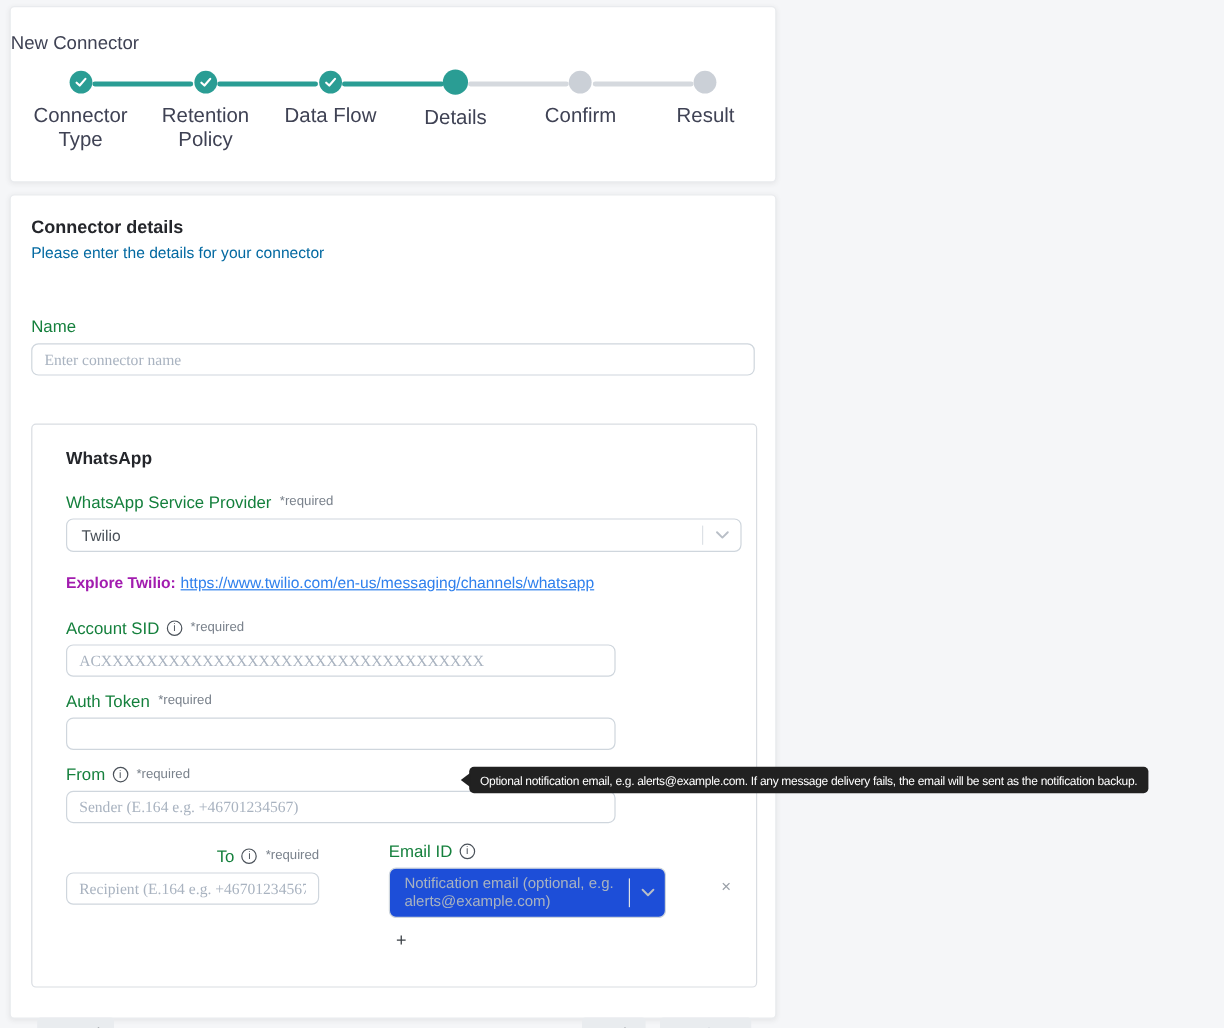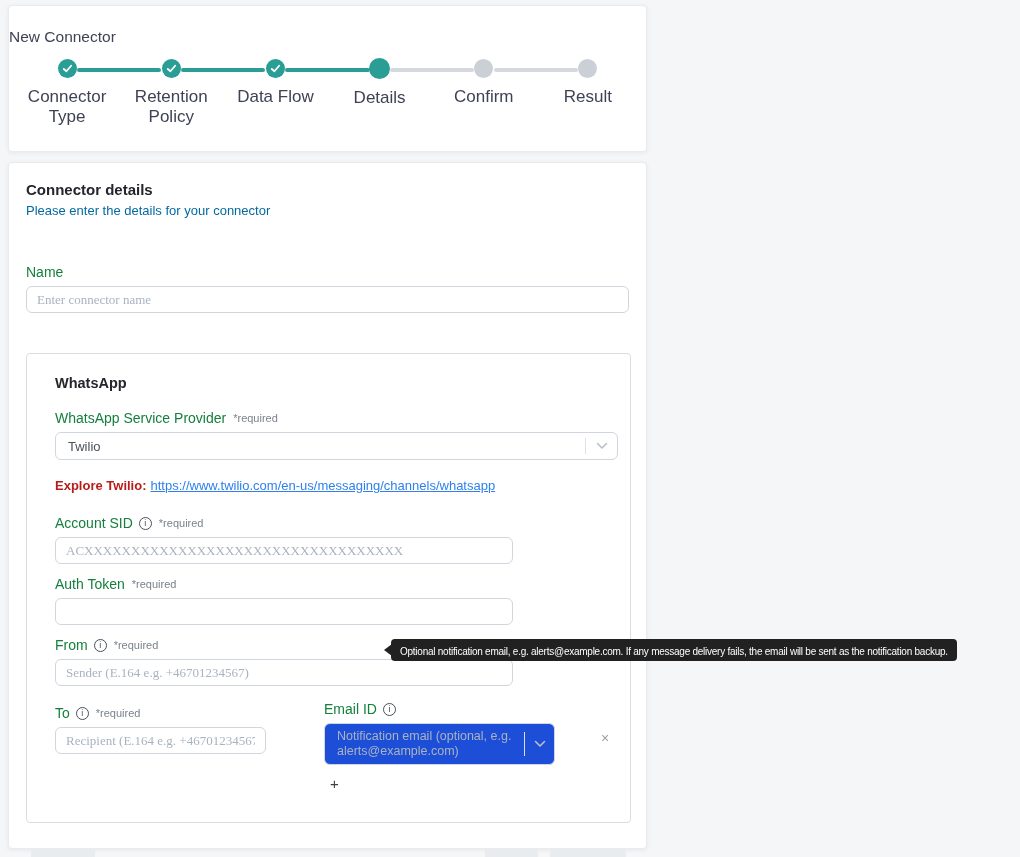--- a/index.html
+++ b/index.html
@@ -66,21 +66,21 @@
     display:flex; align-items:center; padding:0 44px 0 12px;
     font-size:13px; color:#4a5159; cursor:pointer;
   }
   .select-arrow-zone {
     position:absolute; right:0; top:0; bottom:0; width:32px;
     display:flex; align-items:center; justify-content:center;
     border-left:1px solid #dde1e6; margin:5px 0; 
   }
   .select-box .select-arrow-zone { margin:5px 0; }
   .explore-row { margin-top:18px; font-size:13px; }
-  .explore-label { font-weight:bold; color:#b91c1c; }
+  .explore-label { font-weight:bold; color:#a21caf; }
   .explore-link { color:#2f80ed; text-decoration:underline; margin-left:4px; }
   .mid-input { width:458px; }
   .row-two { display:flex; margin-top:19px; }
   .col-to { width:211px; }
   .col-email { margin-left:58px; width:280px; position:relative; }
   .to-input { width:211px; }
   .email-select {
     position:relative; margin-top:6px; width:231px; height:42px;
     border:1px solid #cfd6dd; border-radius:6px; background:#1d4ed8;
     padding:5px 38px 5px 12px; font-size:12.5px; line-height:15px;
@@ -218,21 +218,21 @@
 
     <div class="label-row" style="margin-top:12px;">
       <span class="field-label">From</span>
       <span class="info-icon">i</span>
       <span class="required">*required</span>
     </div>
     <input class="text-input mid-input" type="text" placeholder="Sender (E.164 e.g. +46701234567)" style="">
 
     <div class="row-two">
       <div class="col-to">
-        <div class="label-row" style="margin-top:0;">
+        <div class="label-row" style="margin-top:0;justify-content:flex-end;">
           <span class="field-label">To</span>
           <span class="info-icon">i</span>
           <span class="required">*required</span>
         </div>
         <input class="text-input to-input" type="text" placeholder="Recipient (E.164 e.g. +46701234567)" style="">
       </div>
 
       <div class="col-email">
         <div class="label-row" style="margin-top:-4px;">
           <span class="field-label">Email ID</span>

